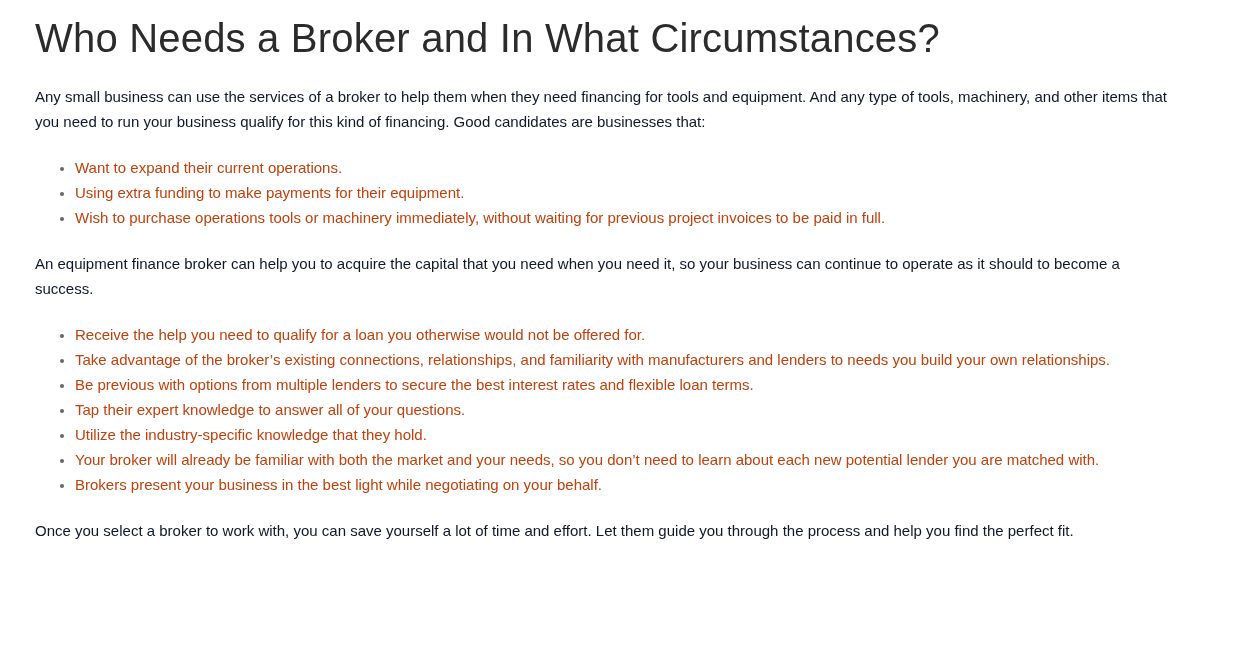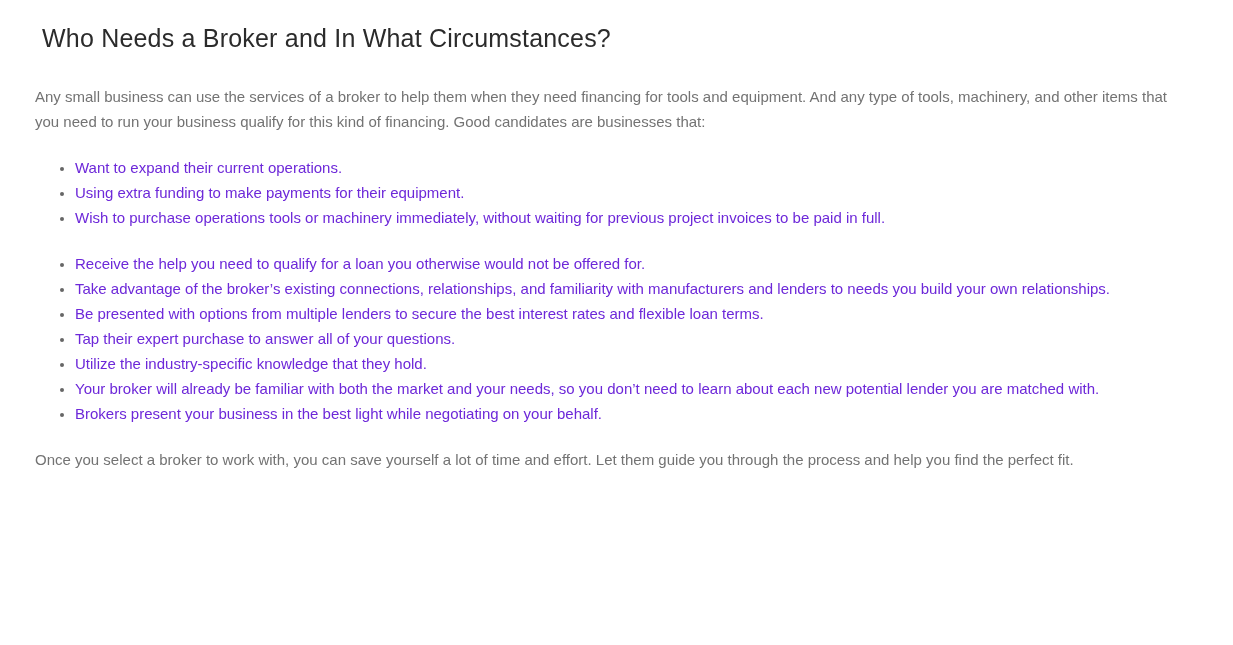--- a/index.html
+++ b/index.html
@@ -13,45 +13,45 @@
     width: 1233px;
     height: 645px;
     overflow: hidden;
     box-sizing: border-box;
   }
   .content {
     padding: 19px 55px 10px 35px;
     box-sizing: border-box;
   }
   .section-heading {
-    font-size: 25px;
+    font-size: 40px;
     font-weight: 400;
     line-height: 38px;
     color: #2b2b2b;
     letter-spacing: 0.2px;
-    margin: 24px 0 27px 7px;
+    margin: 24px 0 27px 0;
   }
   .article-section:first-child .section-heading {
     margin-top: 0;
   }
   .body-paragraph {
     font-size: 15px;
     line-height: 25px;
     margin: 21px 0;
-    color: #737373;
+    color: #0f172a;
   }
   .bullet-list {
     margin: 21px 0;
     padding-left: 40px;
     list-style: disc outside;
   }
   .bullet-list li {
     font-size: 15px;
     line-height: 25px;
-    color: #6d28d9;
+    color: #c2410c;
   }
   .bullet-list li::marker {
     color: #666666;
     font-size: 13px;
   }
 </style>
 </head>
 <body>
 
 <main class="content">
@@ -60,30 +60,31 @@
     <h2 class="section-heading">Who Needs a Broker and In What Circumstances?</h2>
 
     <p class="body-paragraph">Any small business can use the services of a broker to help them when they need financing for tools and equipment. And any type of tools, machinery, and other items that you need to run your business qualify for this kind of financing. Good candidates are businesses that:</p>
 
     <ul class="bullet-list">
       <li>Want to expand their current operations.</li>
       <li>Using extra funding to make payments for their equipment.</li>
       <li>Wish to purchase operations tools or machinery immediately, without waiting for previous project invoices to be paid in full.</li>
     </ul>
 
+    <p class="body-paragraph">An equipment finance broker can help you to acquire the capital that you need when you need it, so your business can continue to operate as it should to become a success.</p>
   </section>
 
   <section class="article-section">
 
 
     <ul class="bullet-list">
       <li>Receive the help you need to qualify for a loan you otherwise would not be offered for.</li>
       <li>Take advantage of the broker’s existing connections, relationships, and familiarity with manufacturers and lenders to needs you build your own relationships.</li>
-      <li>Be presented with options from multiple lenders to secure the best interest rates and flexible loan terms.</li>
-      <li>Tap their expert purchase to answer all of your questions.</li>
+      <li>Be previous with options from multiple lenders to secure the best interest rates and flexible loan terms.</li>
+      <li>Tap their expert knowledge to answer all of your questions.</li>
       <li>Utilize the industry-specific knowledge that they hold.</li>
       <li>Your broker will already be familiar with both the market and your needs, so you don’t need to learn about each new potential lender you are matched with.</li>
       <li>Brokers present your business in the best light while negotiating on your behalf.</li>
     </ul>
 
     <p class="body-paragraph">Once you select a broker to work with, you can save yourself a lot of time and effort. Let them guide you through the process and help you find the perfect fit.</p>
   </section>
 
 </main>
 

